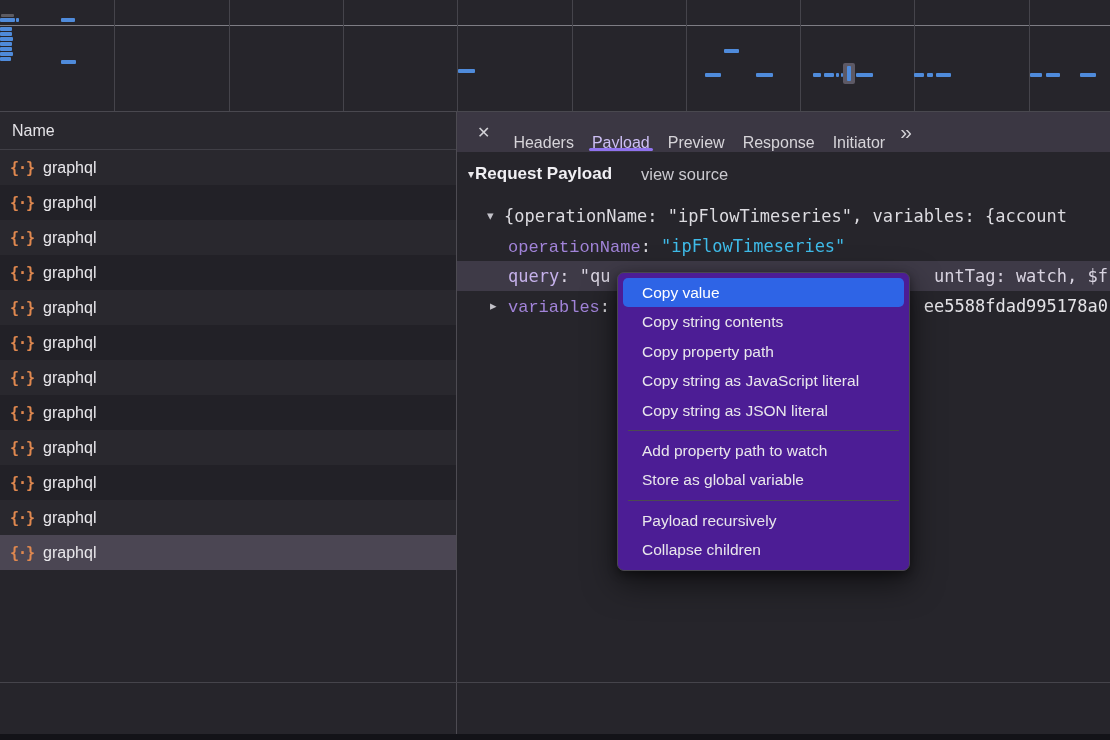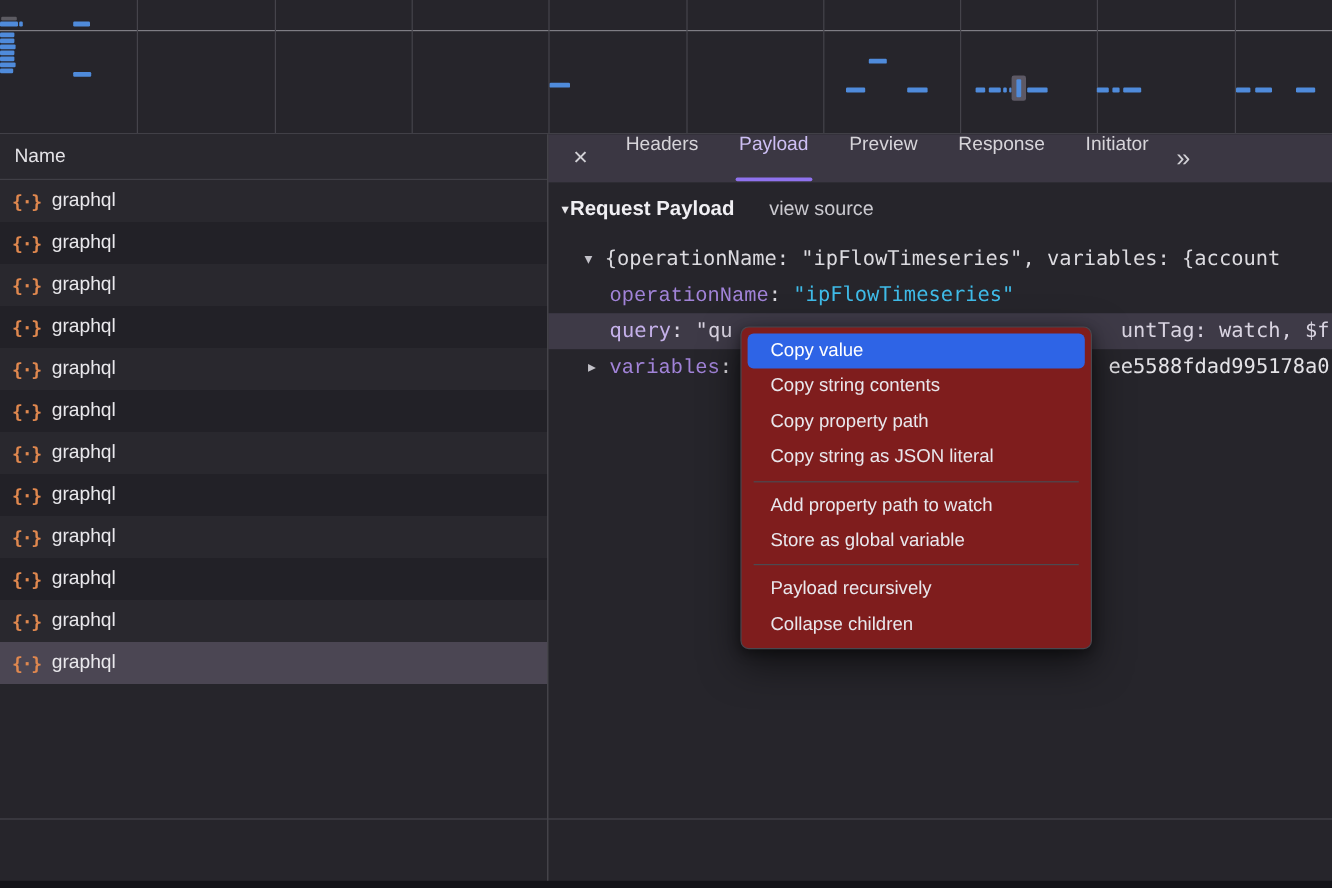--- a/index.html
+++ b/index.html
@@ -30,21 +30,21 @@
   .braces-icon { font-family:"DejaVu Sans Mono", monospace; font-size:15px; font-weight:bold; letter-spacing:-1px; }
   
   .vdivider { position:absolute; left:456px; top:112px; bottom:0; width:1px; background:#4d4b52; }
   .summary-divider { position:absolute; left:0; right:0; top:682px; height:1px; background:#45444b; }
   .bottom-strip { position:absolute; left:0; right:0; bottom:0; height:6px; background:#131318; }
   
   .right-panel { position:absolute; left:457px; top:112px; right:0; bottom:0; background:#26252b; }
   .tabbar { height:40px; background:#3b3743; display:flex; align-items:stretch; padding-left:20px;
             font-size:16px; color:#d6d4d9; }
   .close-btn { align-self:center; font-size:16px; color:#d2d1d6; margin-right:14px; cursor:default; }
-  .tab { position:relative; display:flex; align-items:flex-start; padding:0 3px; margin:0 14px; cursor:default; }
+  .tab { position:relative; display:flex; align-items:flex-end; padding:0 3px; margin:0 6px; cursor:default; }
   .tab-underline { position:absolute; left:0; right:0; bottom:1px; height:3px; border-radius:2px; }
   .overflow-btn { align-self:center; font-size:21px; letter-spacing:-2px; color:#d2d1d6; margin-left:6px; }
   
   .payload { position:absolute; left:0; right:0; top:40px; bottom:0;
              font-family:"DejaVu Sans Mono", monospace; font-size:17px; }
   .section-row { position:absolute; top:12px; left:11px; display:flex; align-items:center;
                  font-family:"Liberation Sans", sans-serif; }
   .tri-hdr { font-size:12px; color:#e8e7eb; margin-right:1px; }
   .section-title { font-size:17px; font-weight:bold; color:#f0eff3; }
   .view-source { font-size:16.5px; color:#cbcad0; margin-left:29px; }
@@ -57,21 +57,21 @@
   .query-row { top:109px; padding-left:51px; background:#3e3a47; color:#d9d4e1; }
   .vars-row { top:139px; padding-left:51px; color:#d8d7dc; }
   .vars-row .tri { left:33px; }
   .key { color:#a183d8;font-family:Liberation Mono, monospace; }
   .key-sel { color:#c5b1ea; }
   .str { color:#3fbbe8; }
   .right-frag { position:absolute; right:2px; top:0; line-height:30px; }
   .vars-row .right-frag { color:#e4e3e7; }
   
   .context-menu { position:absolute; left:617px; top:272px; width:293px; z-index:10;
-                  background:#7f1d1d; border:1px solid #49474e; border-radius:7px; padding:5px 0;
+                  background:#4c1d95; border:1px solid #49474e; border-radius:7px; padding:5px 0;
                   box-shadow:0 12px 32px rgba(0,0,0,.55), 0 3px 10px rgba(0,0,0,.4);
                   font-family:"Liberation Sans", sans-serif; font-size:15.5px; color:#e9e7ec; }
   .menu-item { height:29.4px; line-height:29.4px; padding-left:24px; cursor:default; }
   .menu-item.highlighted { margin:0 5px; padding-left:19px; border-radius:5px; color:#ffffff; }
   .menu-sep { height:1px; background:#4c4a51; margin:5px 10px; }
 </style>
 </head>
 <body>
 
 <div class="overview" id="overview">
@@ -225,20 +225,21 @@
 </div>
 
 <div class="vdivider"></div>
 <div class="summary-divider"></div>
 <div class="bottom-strip"></div>
 
 <div class="context-menu" id="context-menu">
     <div class="menu-item highlighted" style="background: rgb(46, 100, 230);">Copy value</div>
     <div class="menu-item">Copy string contents</div>
     <div class="menu-item">Copy property path</div>
+    <div class="menu-item">Copy string as JavaScript literal</div>
     <div class="menu-item">Copy string as JSON literal</div>
     <div class="menu-sep"></div>
     <div class="menu-item">Add property path to watch</div>
     <div class="menu-item">Store as global variable</div>
     <div class="menu-sep"></div>
     <div class="menu-item">Payload recursively</div>
     <div class="menu-item">Collapse children</div>
   </div>
 
 </body></html>

